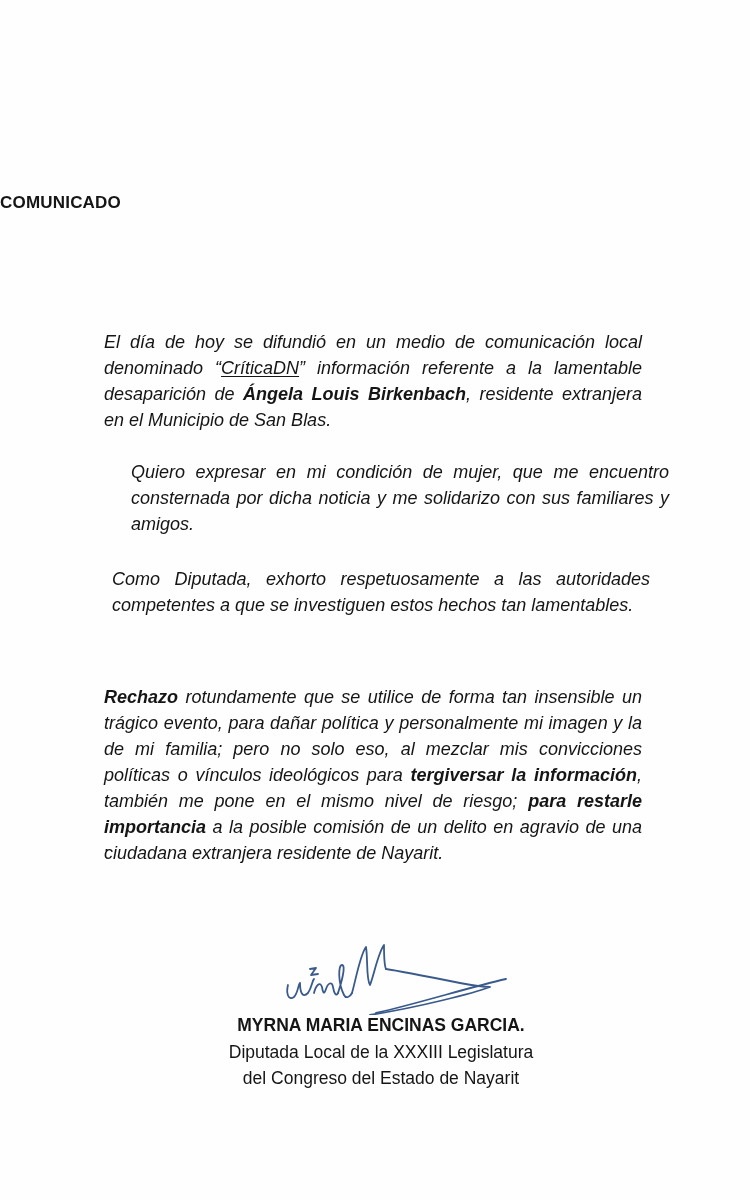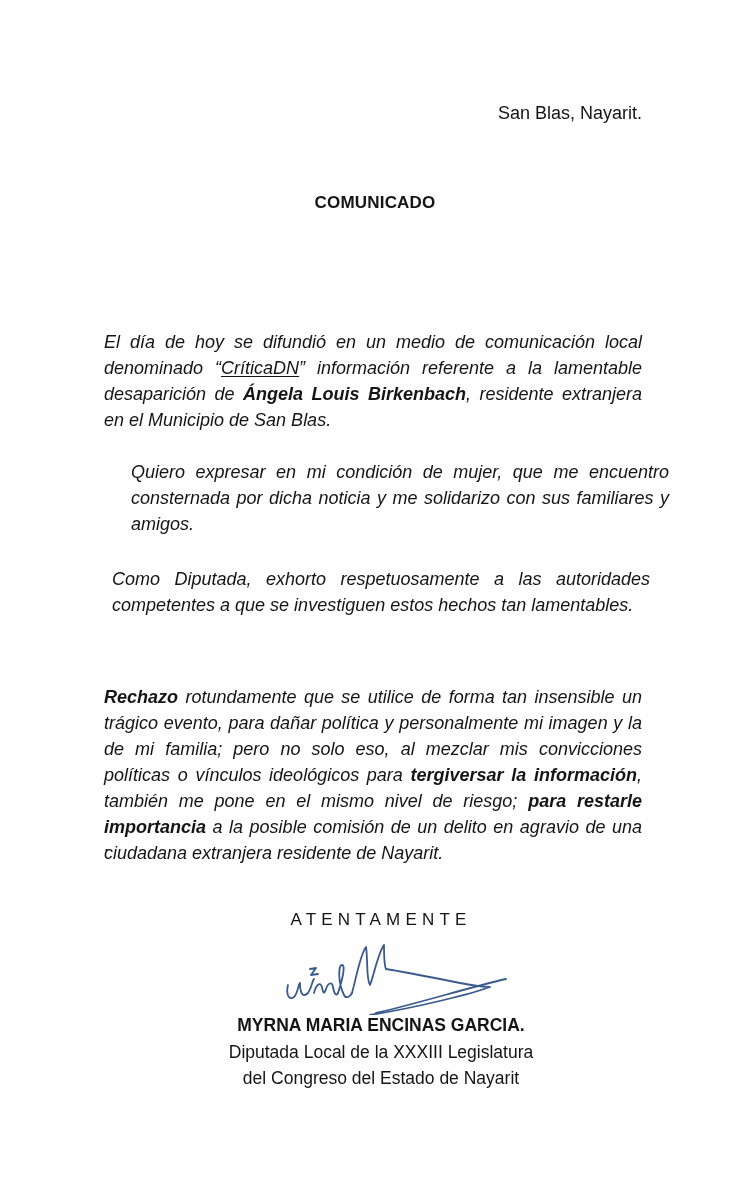--- a/index.html
+++ b/index.html
@@ -26,21 +26,20 @@
       right: 108px;
       top: 100px;
       text-align: right;
       font-size: 18px;
       line-height: 26px;
     }
     .title {
       position: absolute;
       left: 0; right: 0;
       top: 193px;
-      text-align: center;
       font-size: 17px;
       font-weight: bold;
       letter-spacing: 0.2px;
       padding-left: 0px;
       transform: translateX(0px);
     }
     .title span { display: inline-block; margin-left: 0; }
     .salutation {
       position: absolute;
       left: 104px;
@@ -104,39 +103,37 @@
     }
     .sl1 { top: 1042px; text-align: center; }
     .sl2 { top: 1068px; }
   </style>
 </head>
 <body>
 
 <div class="page">
 
   <div class="dateline">
-    <div>San Blas, Nayarit.</div>
   </div>
 
   <div class="title">
     <span>COMUNICADO</span>
   </div>
 
 
   <div class="para p1 last" style="text-align-last:left;"><span>El día de hoy se difundió en un medio de comunicación local denominado </span><span>“</span><u>CríticaDN</u><span>”</span><span> información referente a la lamentable desaparición de </span><b>Ángela Louis Birkenbach</b><span>, residente extranjera en el Municipio de San Blas.</span></div>
 
   <div class="para p2" style="text-align-last:left;margin-left:27px;">Quiero expresar en mi condición de mujer, que me encuentro consternada por dicha noticia y me solidarizo con sus familiares y amigos.</div>
 
   <div class="para p3" style="text-align-last:left;">Como Diputada, exhorto respetuosamente a las autoridades competentes a que se investiguen estos hechos tan lamentables.</div>
 
   <div class="para p4" style="text-align-last:left;"><b>Rechazo</b><span> rotundamente que se utilice de forma tan insensible un trágico evento, para dañar política y personalmente mi imagen y la de mi familia; pero no solo eso, al mezclar mis convicciones políticas o vínculos ideológicos para </span><b>tergiversar la información</b><span>, también me pone en el mismo nivel de riesgo; </span><b>para restarle importancia</b><span> a la posible comisión de un delito en agravio de una ciudadana extranjera residente de Nayarit.</span></div>
 
   <div class="dot">.</div>
 
-  <div class="closing">ATENTAMENTE</div>
 
   <svg class="signature" viewBox="0 0 240 80" xmlns="http://www.w3.org/2000/svg">
     <g fill="none" stroke="#3a5a8c" stroke-width="1.8" stroke-linecap="round" stroke-linejoin="round">
 
       <path d="M8 50 C 6 58, 8 66, 14 62 C 18 58, 18 50, 20 48 C 20 56, 22 64, 28 58 C 32 52, 32 46, 34 44"></path>
 
       <path d="M30 34 L 36 33 L 31 40 L 38 39"></path>
 
       <path d="M34 58 C 36 50, 40 46, 42 52 C 43 58, 44 60, 46 54 C 48 48, 52 46, 53 52 C 54 58, 56 62, 58 58"></path>
 

